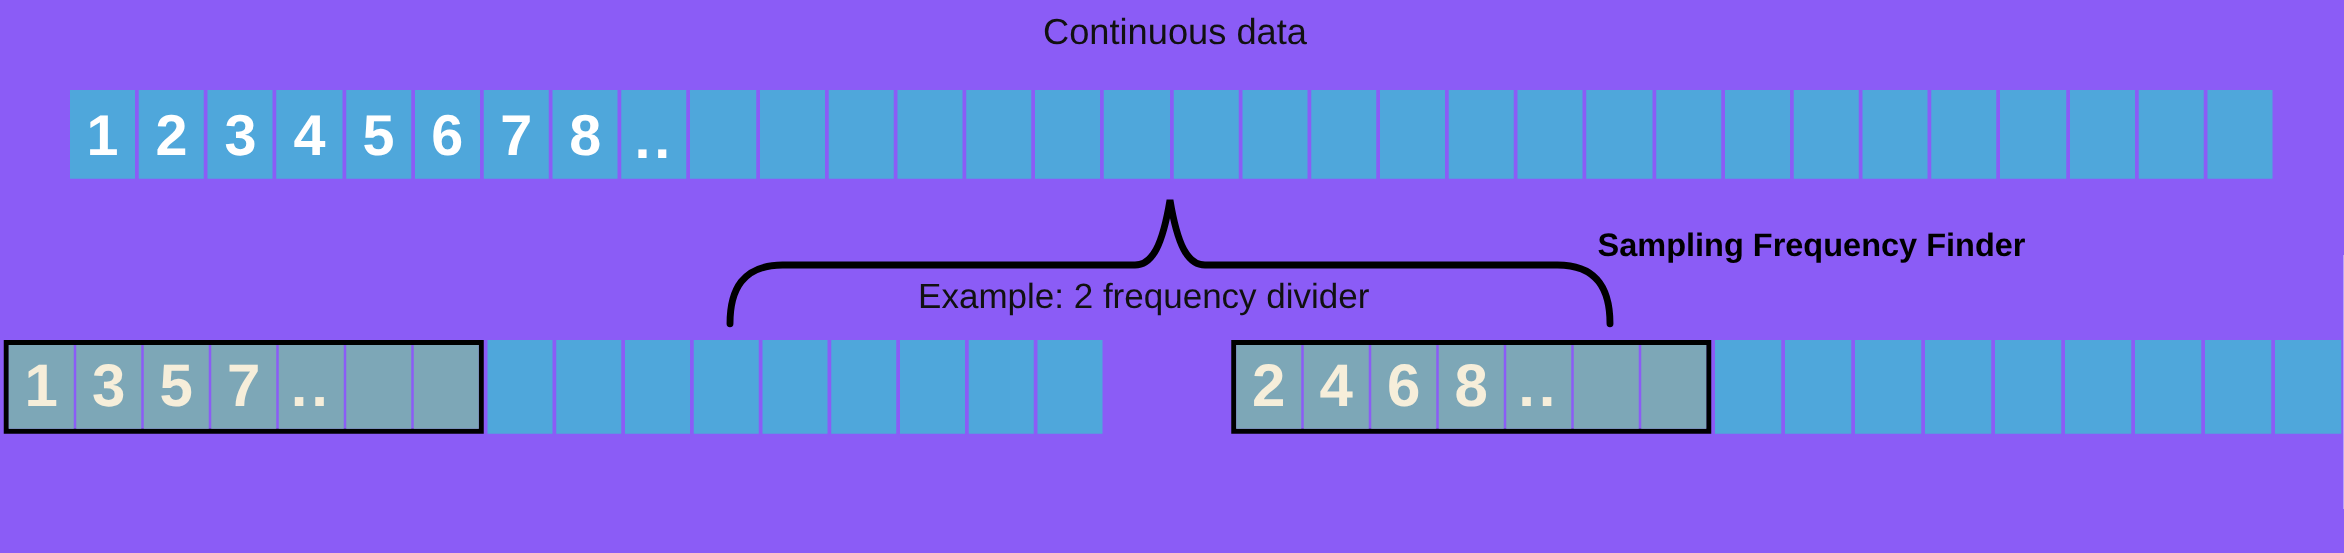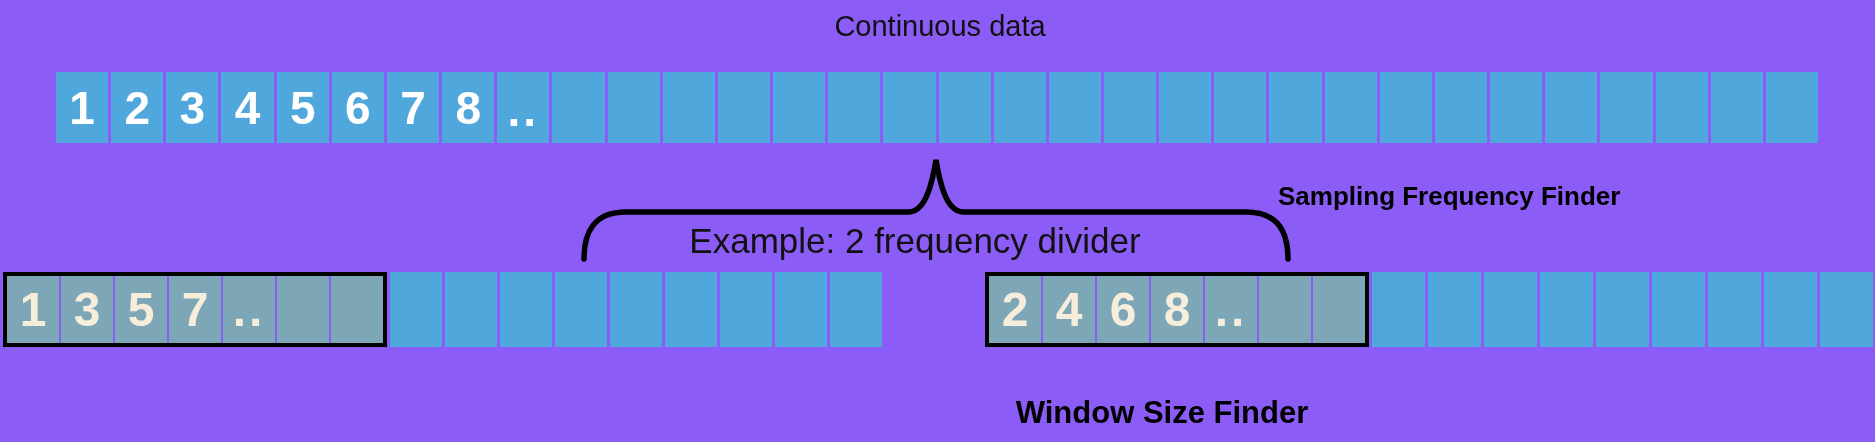--- a/index.html
+++ b/index.html
@@ -19,21 +19,21 @@
   .top-row .cell{flex:1 1 0;}
   .cell{
     display:flex;align-items:center;justify-content:center;
     background:var(--cell-blue);
     color:#ffffff;font-weight:bold;font-size:46px;line-height:1;
   }
   .cell.dots{letter-spacing:3px;align-items:flex-end;padding-bottom:10px;box-sizing:border-box;}
   .brace-svg{position:absolute;left:560px;top:148px;}
   .example-label{
     position:absolute;left:915px;top:221px;transform:translateX(-50%);
-    font-size:35px;color:#111;white-space:nowrap;
+    font-size:28px;color:#111;white-space:nowrap;
   }
   .sampling-label{
     position:absolute;left:1278px;top:181px;
     font-size:26px;font-weight:bold;color:#000;white-space:nowrap;
   }
   .bottom-row{top:272px;height:75px;gap:3px;}
   .row-left{left:3px;}
   .row-right{left:985px;}
   .bottom-row .cell.tail{width:52px;}
   .row-right .cell.tail{width:53px;}
@@ -145,15 +145,14 @@
       <div class="cell tail"></div>
       <div class="cell tail"></div>
       <div class="cell tail"></div>
       <div class="cell tail"></div>
       <div class="cell tail"></div>
       <div class="cell tail"></div>
       <div class="cell tail"></div>
       <div class="cell tail"></div>
     </div>
 
-  <div class="window-size-label">Window Size Finder</div>
 
 </div>
 
 </body></html>

